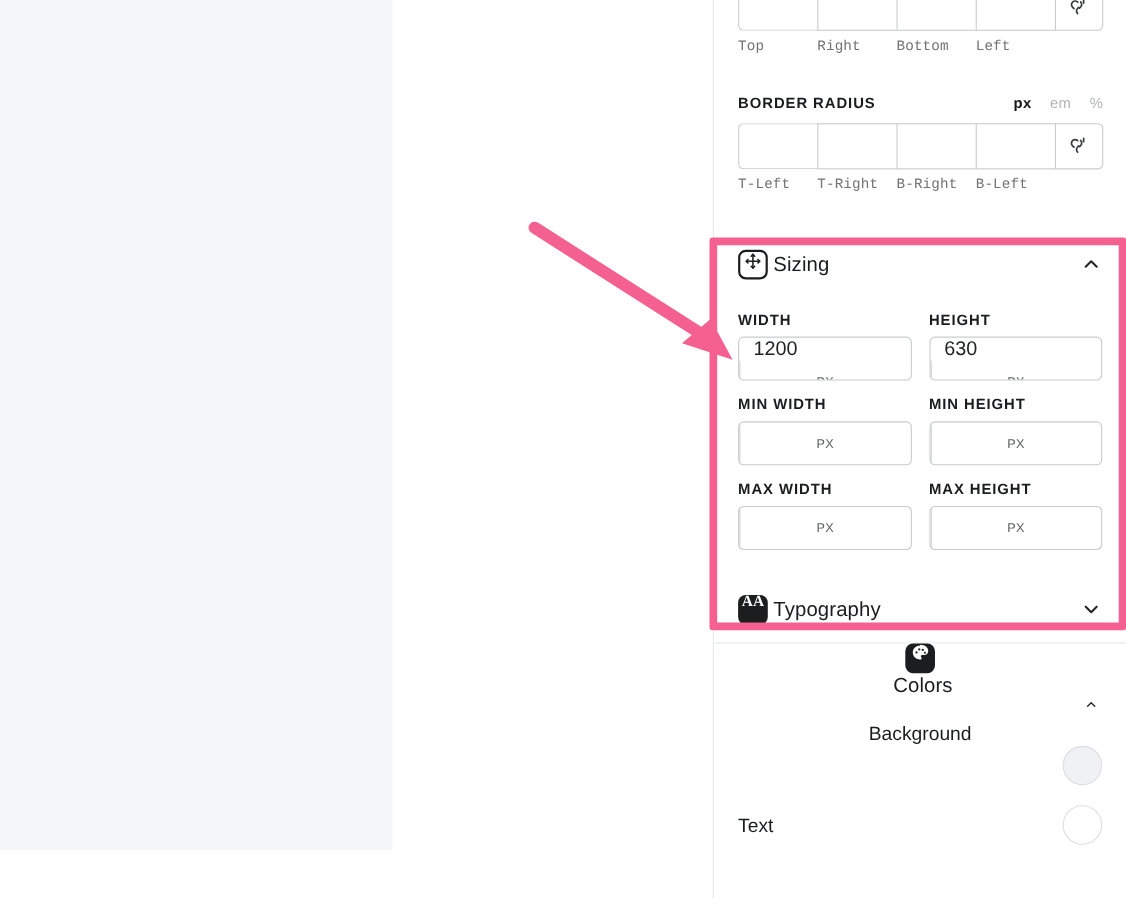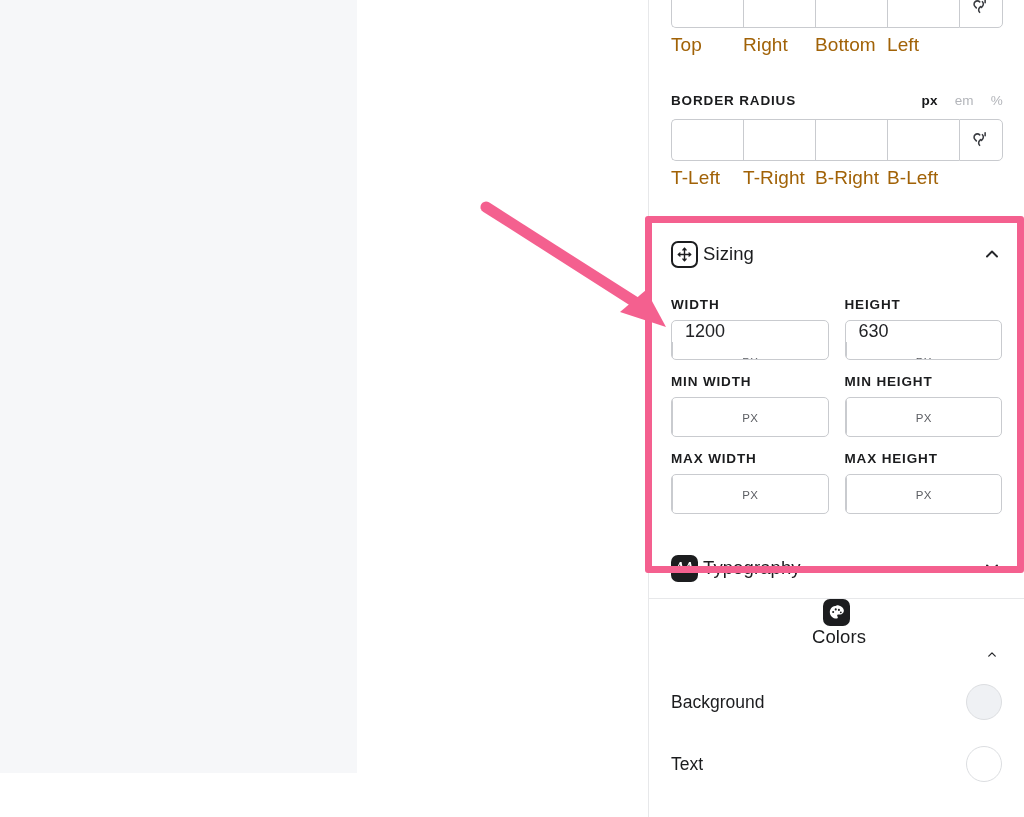--- a/index.html
+++ b/index.html
@@ -53,23 +53,24 @@
     border-radius: 0 5px 5px 0;
     display: flex; align-items: center; justify-content: center;
     background: #fff;
   }
   .sub-labels {
     display: flex; width: 332px;
     margin-top: 6px;
   }
   .sub-labels span {
     flex: 1 1 0;
-    font-size: 19px;
-    color: #a16207;
+    font-size: 13px;
+    color: #737373;
     letter-spacing: .1px;
+    font-family: Liberation Mono, monospace;
   }
   .sub-labels .spacer { flex: 0 0 44px; }
 
   
   .caption-row {
     display: flex; align-items: flex-start;
     width: 332px;
     margin-bottom: 11px;
   }
   .caption {
@@ -86,23 +87,22 @@
   .sec-header {
     display: flex; align-items: center;
     height: 58px;
     padding: 0 22px;
   }
   .sec-icon {
     width: 27px; height: 27px;
     flex: 0 0 27px;
     border-radius: 7px;
     background: #1c1d1f;
-    display: flex; align-items: center; justify-content: center;
+    display: flex; align-items: flex-start; justify-content: center;
     color: #fff;
-    font-style: italic;
   }
   .sec-icon.outline {
     background: #fff;
     border: 2.4px solid #1c1d1f;
     color: #1c1d1f;
   }
   .sec-title {
     margin-left: 5px;
     font-size: 18.5px;
     color: #1b1c1e;
@@ -352,21 +352,21 @@
             <circle cx="15.4" cy="8.3" r="1.45" fill="#1c1d1f"></circle>
             <circle cx="18.1" cy="11.8" r="1.35" fill="#1c1d1f"></circle>
           </svg>
         </div>
         <div class="sec-title">Colors</div>
         <svg class="chev" viewBox="0 0 24 24" fill="none" stroke="currentColor" stroke-width="2.3" stroke-linecap="round" stroke-linejoin="round">
           <path d="M6 15l6-6 6 6"></path>
         </svg>
       </div>
 
-      <div class="color-row" style="margin-top:10px;">
+      <div class="color-row" style="margin-top:10px;flex-direction:column;">
         <div class="color-name">Background</div>
         <div class="swatch"></div>
       </div>
       <div class="color-row">
         <div class="color-name">Text</div>
         <div class="swatch empty"></div>
       </div>
     </div>
   </div>
 

